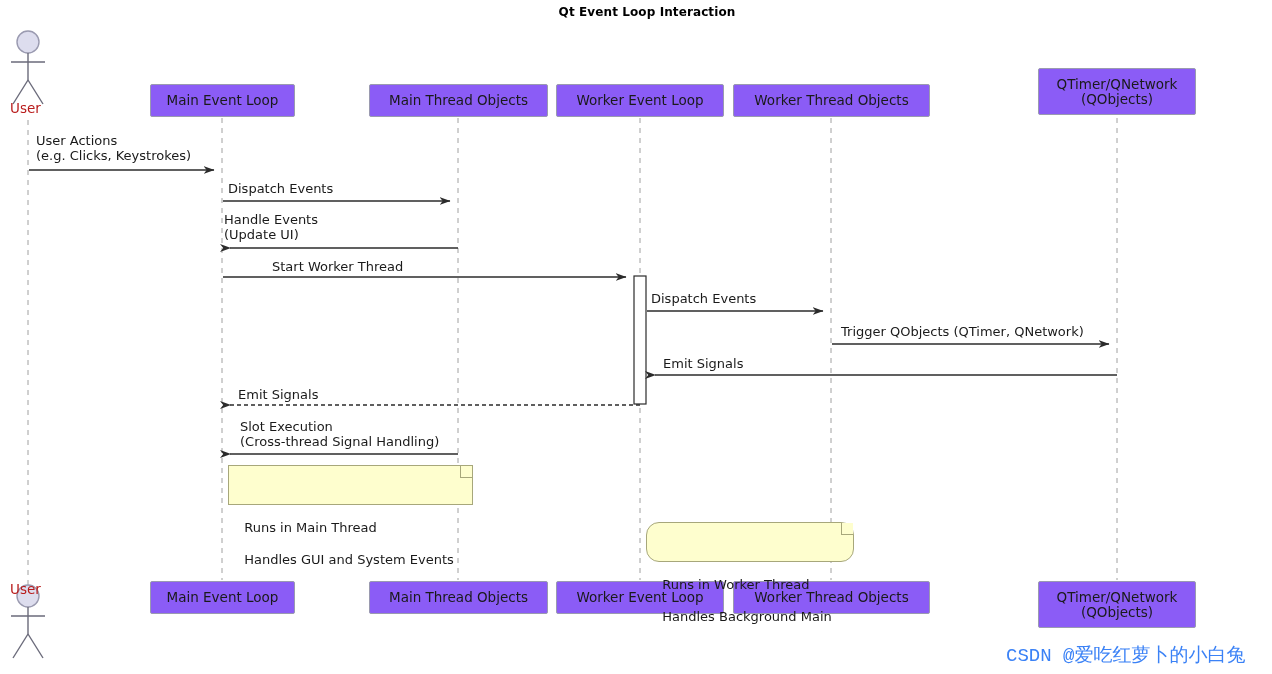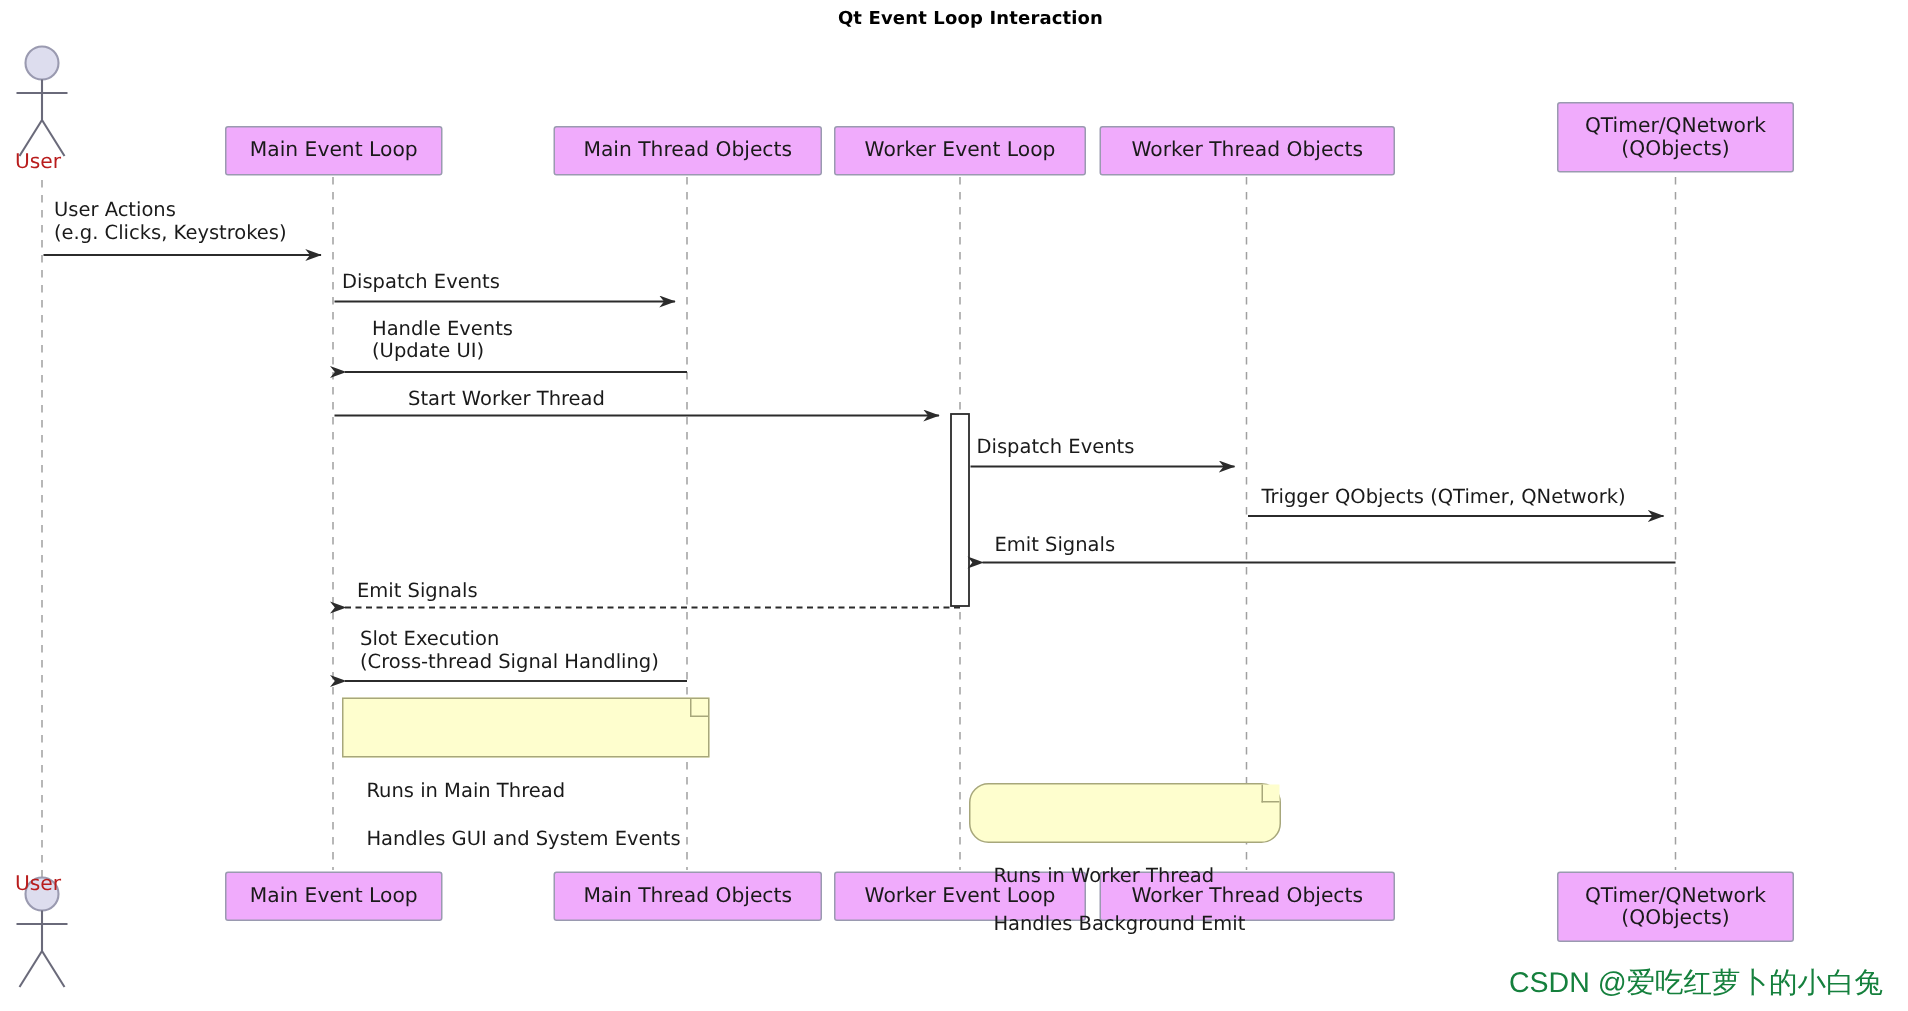--- a/index.html
+++ b/index.html
@@ -30,21 +30,21 @@
     font-size: 12px;
     font-weight: bold;
     letter-spacing: 0.1px;
     color: #000000;
     margin-left: 11px;
   }
   
   .participant {
     position: absolute;
     box-sizing: border-box;
-    background: #f0abfc;
+    background: #8b5cf6;
     border: 1px solid #9a9ab0;
     border-radius: 2px;
     font-size: 13.5px;
     line-height: 15px;
     color: #1a1a1a;
     text-align: center;
     display: flex;
     align-items: center;
     justify-content: center;
     white-space: pre;
@@ -83,23 +83,23 @@
     width: 11px;
     height: 11px;
     background: #FEFECE;
     border-left: 1px solid #A7A77B;
     border-bottom: 1px solid #A7A77B;
   }
   
   .watermark {
     position: absolute;
     font-size: 19px;
-    color: #15803d;
+    color: #3b82f6;
     white-space: nowrap;
-    font-family: Liberation Sans, sans-serif;
+    font-family: Liberation Mono, monospace;
   }
   .watermark-sub {
     position: absolute;
     font-size: 8px;
     color: #d5d5d5;
     white-space: nowrap;
   }
 </style>
 </head>
 <body>
@@ -168,36 +168,36 @@
 <div class="participant" style="left:733px; top:581px; width:197px; height:33px;">Worker Thread Objects</div>
 <div class="participant" style="left:1038px; top:581px; width:158px; height:47px;">QTimer/QNetwork
 (QObjects)</div>
 
 <div class="actor-label" style="left:10px; top:100px;">User</div>
 <div class="actor-label" style="left:10px; top:581px;">User</div>
 
 <div class="msg-label" style="left:36px; top:133px;">User Actions
 (e.g. Clicks, Keystrokes)</div>
 <div class="msg-label" style="left:228px; top:181px;">Dispatch Events</div>
-<div class="msg-label" style="left:248px; top:212px;">Handle Events
+<div class="msg-label" style="left:224px; top:212px;">Handle Events
 (Update UI)</div>
 <div class="msg-label" style="left:228px; top:259px;margin-left:44px;">Start Worker Thread</div>
 <div class="msg-label" style="left:651px; top:291px;">Dispatch Events</div>
 <div class="msg-label" style="left:841px; top:324px;">Trigger QObjects (QTimer, QNetwork)</div>
 <div class="msg-label" style="left:663px; top:356px;">Emit Signals</div>
 <div class="msg-label" style="left:238px; top:387px;">Emit Signals</div>
 <div class="msg-label" style="left:240px; top:419px;">Slot Execution
 (Cross-thread Signal Handling)</div>
 
 <div class="note" style="left:228px; top:465px; width:245px; height:40px;">
   <span class="note-fold"></span>
   <span>Runs in Main Thread</span><br>
   <span>Handles GUI and System Events</span>
 </div>
 
 <div class="note" style="left:646px; top:522px; width:208px; height:40px;border-radius:13px;">
   <span class="note-fold"></span>
   <span>Runs in Worker Thread</span><br>
-  <span>Handles Background Emit</span>
+  <span>Handles Background Main</span>
 </div>
 
 <div class="watermark" style="left:1006px; top:642px;">CSDN @爱吃红萝卜的小白兔</div>
 <div class="watermark-sub" style="left:1186px; top:692px;margin-left:44px;">CSDN @泡沫o0</div>
 
 </body></html>

